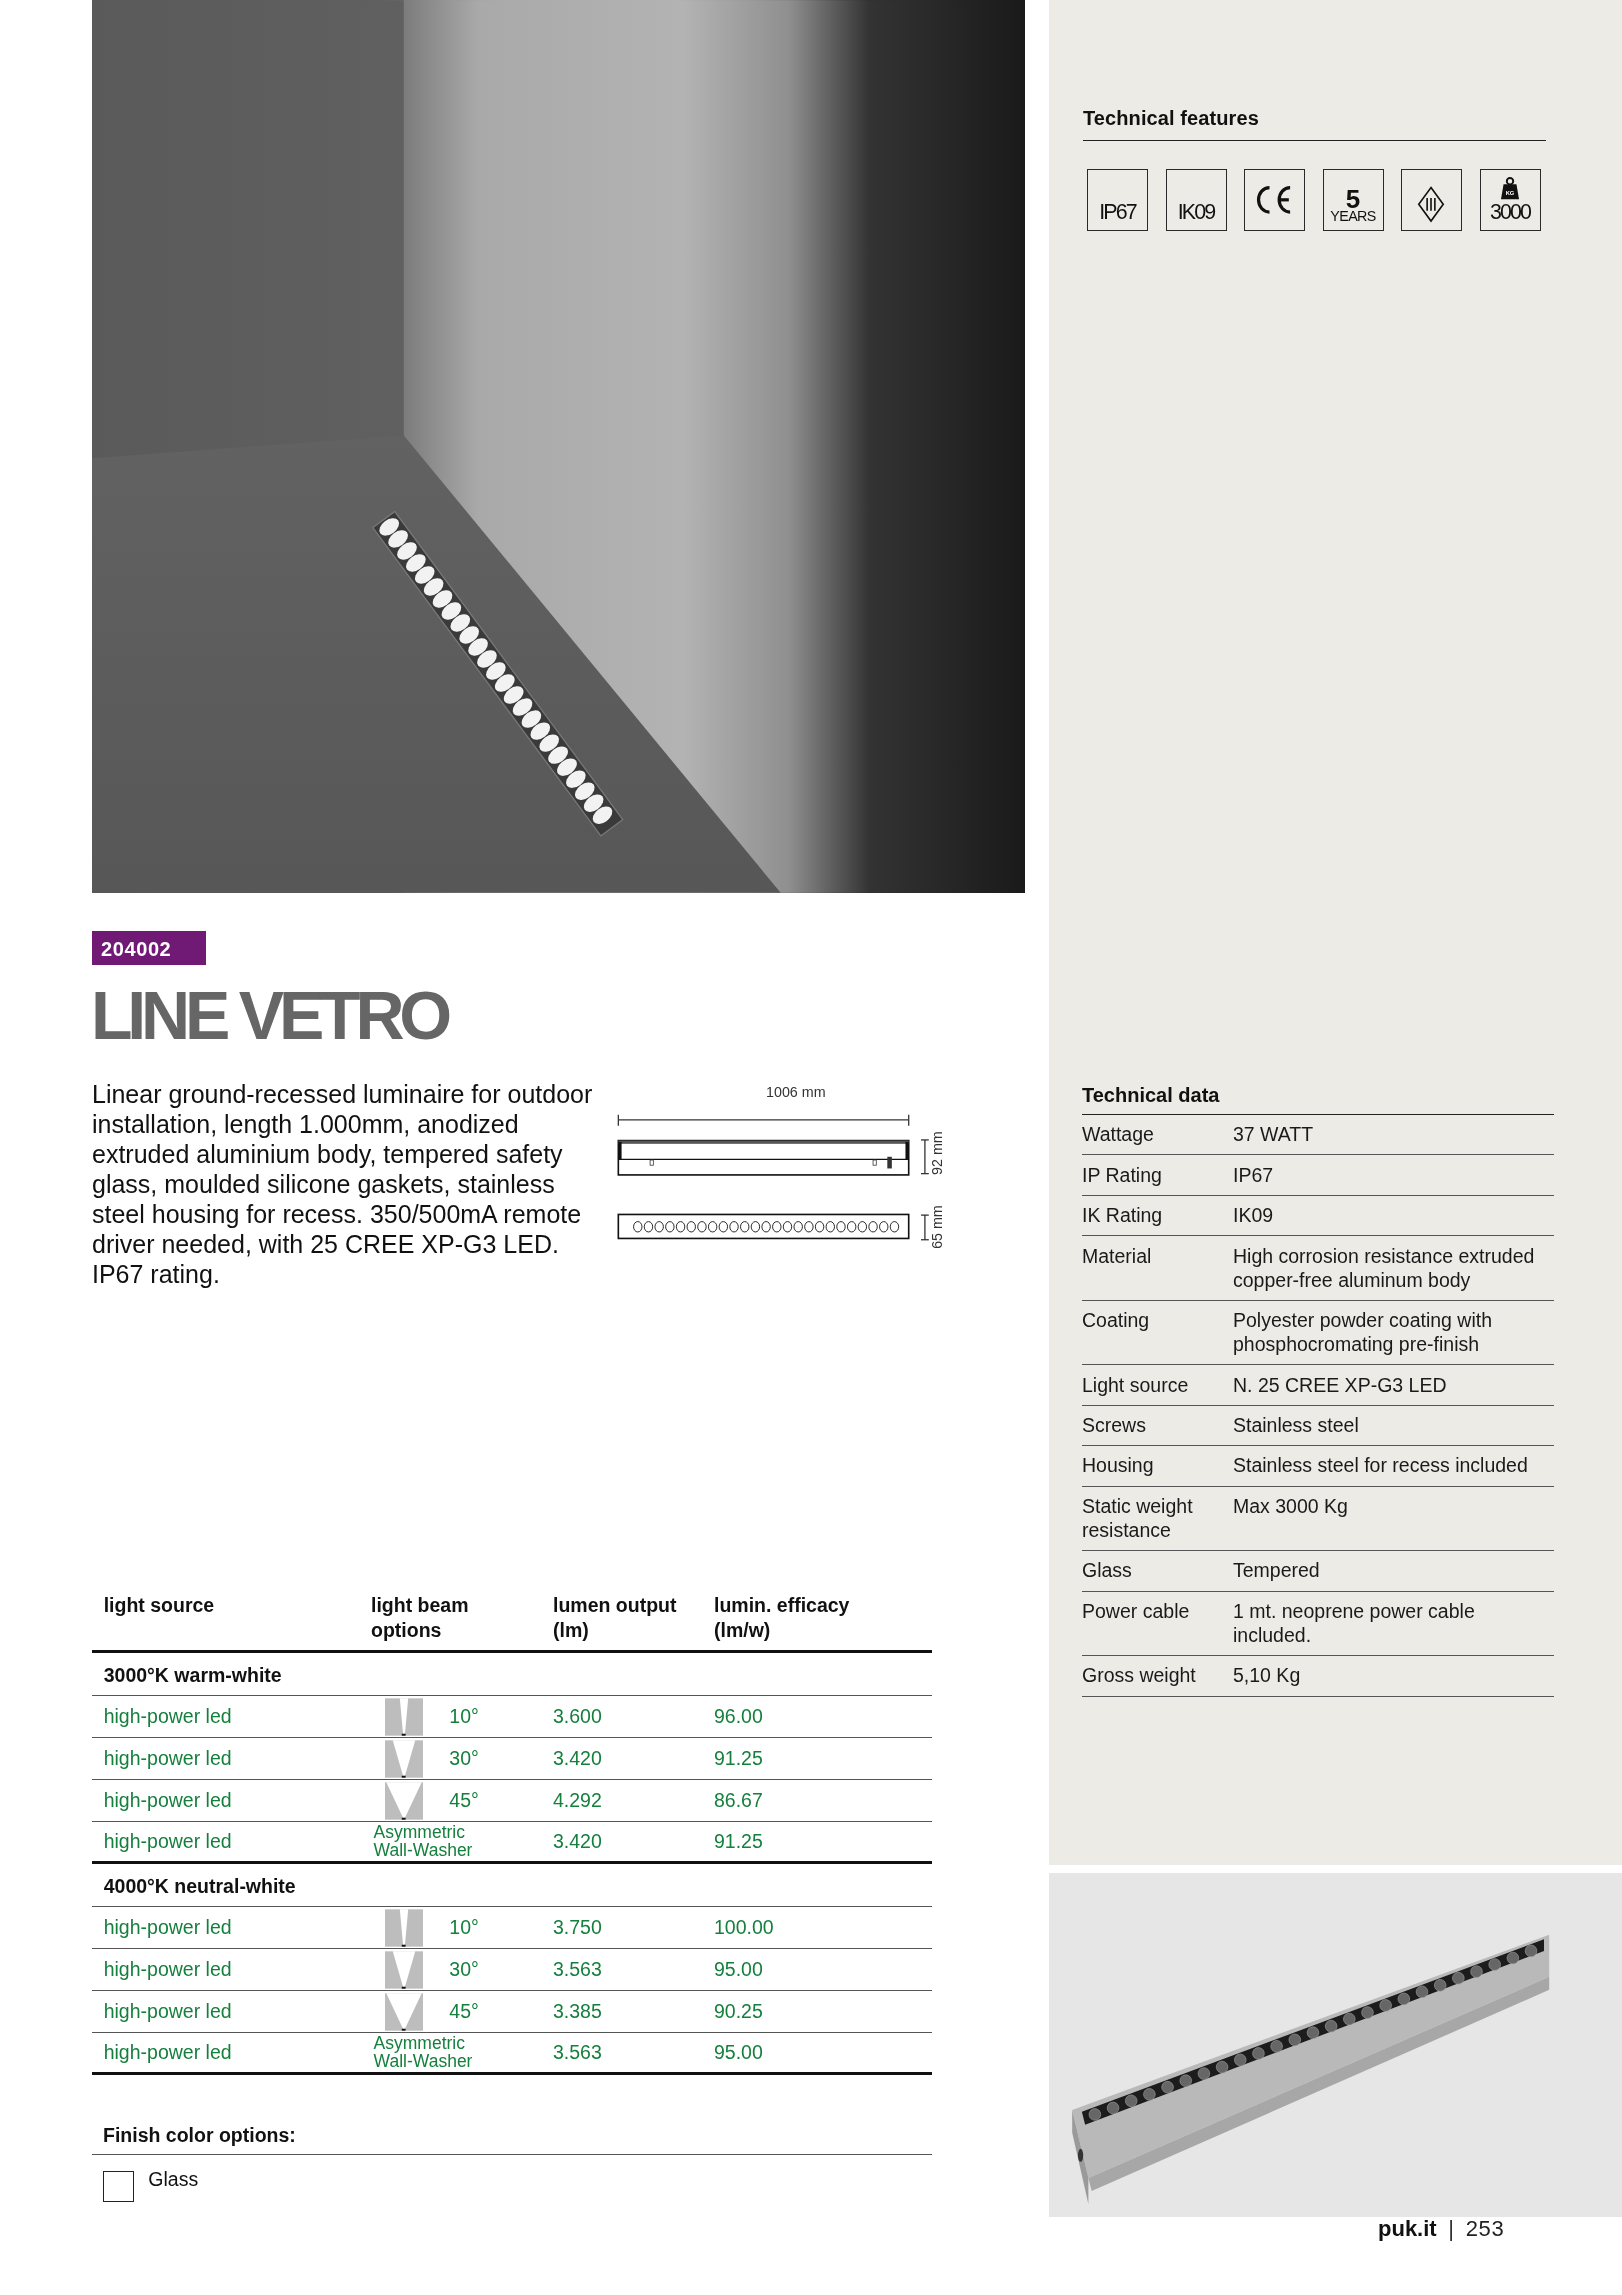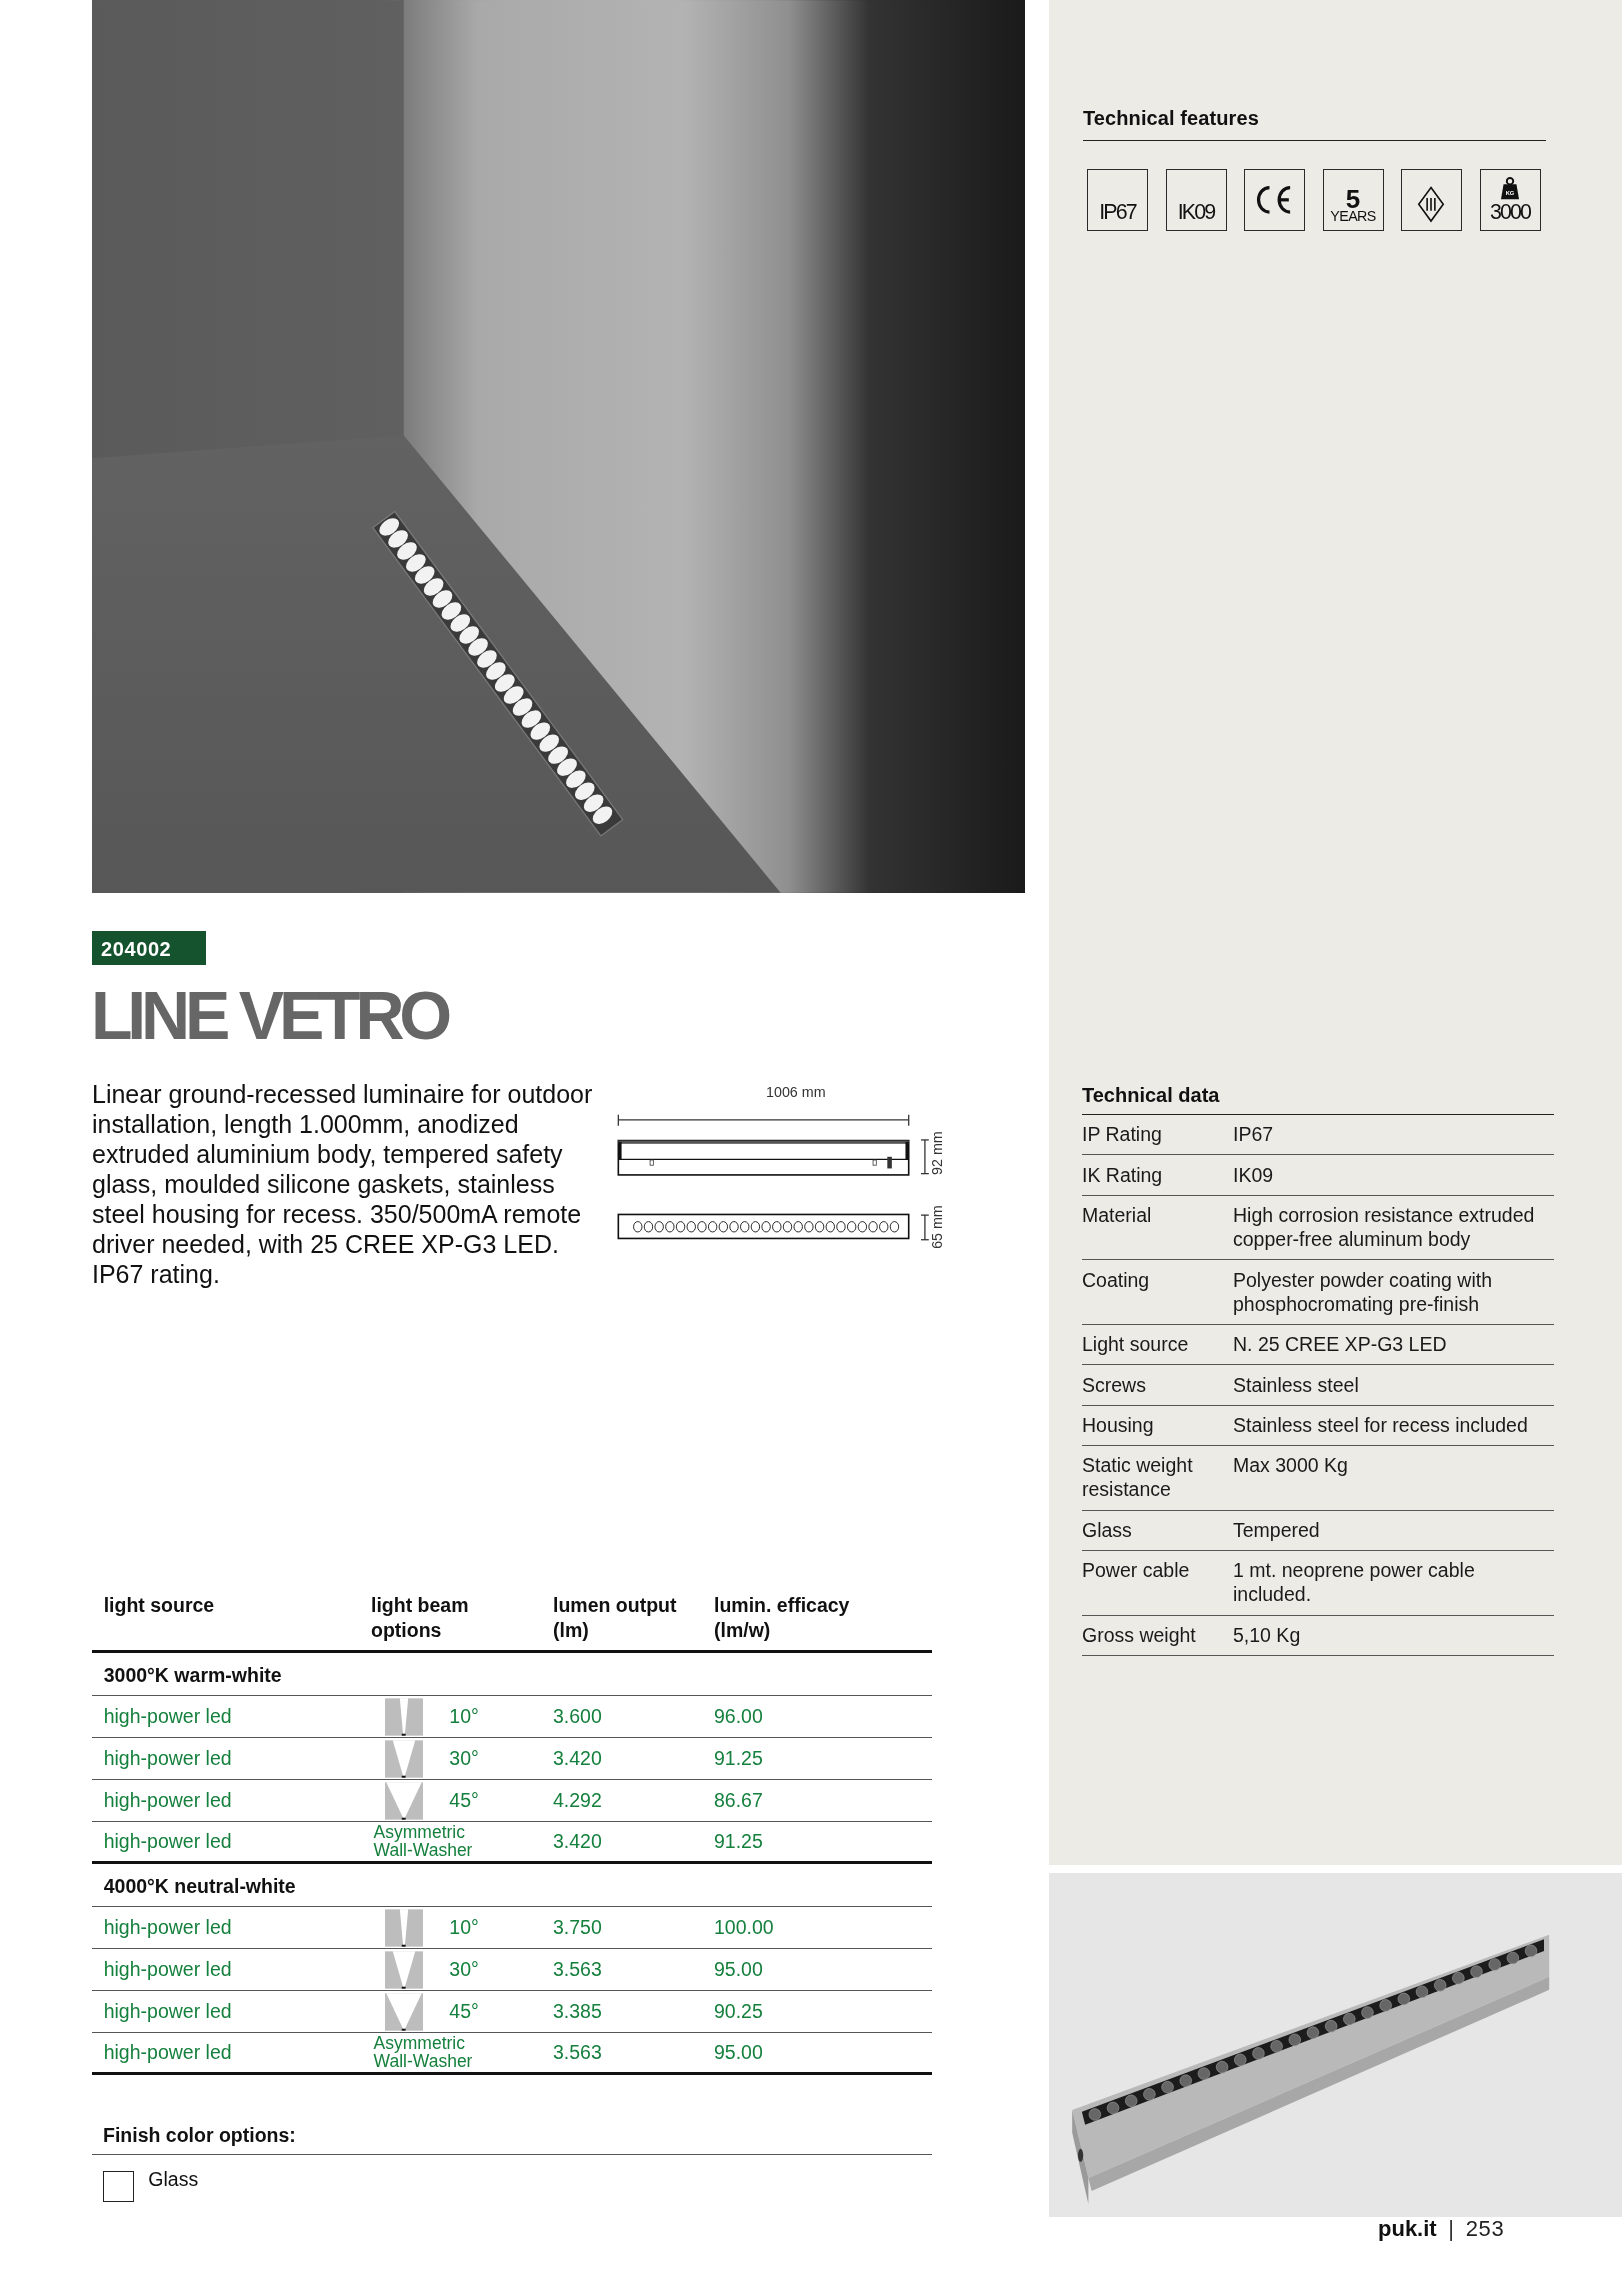--- a/index.html
+++ b/index.html
@@ -26,21 +26,21 @@
   .td-table { position: absolute; left: 1082px; top: 1114px; width: 472px; }
   .td-row { display: flex; border-top: 1.3px solid #555; padding: 7.1px 0 8.4px 0; font-size: 19.5px; line-height: 24px; color: #1a1a1a; }
   .td-row:first-child { border-top: 1.3px solid #222; }
   .td-row:last-child { border-bottom: 1.3px solid #555; }
   .td-key { width: 151px; flex-shrink: 0; }
   .td-val { flex: 1; }
 
   .prod-img { position: absolute; left: 1049px; top: 1873px; width: 574px; height: 344px; background: #e6e6e6; overflow: hidden; }
 
   
-  .code-badge { position: absolute; left: 92px; top: 931px; width: 114px; height: 34px; background: #14532d; color: #fff; font-weight: 700; font-size: 20px; padding: 6.5px 0 0 9px; letter-spacing: 0.6px; }
+  .code-badge { position: absolute; left: 92px; top: 931px; width: 114px; height: 34px; background: #701a75; color: #fff; font-weight: 700; font-size: 20px; padding: 6.5px 0 0 9px; letter-spacing: 0.6px; }
   .title { position: absolute; left: 91px; top: 981px; font-weight: 700; font-size: 68px; color: #666; letter-spacing: -5.2px; line-height: 1; }
   .desc { position: absolute; left: 92px; top: 1079px; width: 507px; font-size: 25px; line-height: 30px; color: #111; }
 
   .drawing { position: absolute; left: 608px; top: 1079px; width: 429px; height: 175px; }
   .dim-label { position: absolute; font-size: 14.3px; color: #333; }
   .dim-top { left: 158px; top: 5.2px; }
 
   
   .lt { position: absolute; left: 92px; top: 1586px; width: 840px; }
   .lt-head { display: flex; font-weight: 700; font-size: 19.5px; line-height: 25px; padding: 6.5px 0 7.8px 0; border-bottom: 3.2px solid #111; }
@@ -163,20 +163,24 @@
       <polygon points="35,22 55,22 59,45 31,45" fill="#111"></polygon>
       <text x="45" y="39" font-size="9" fill="#fff" text-anchor="middle" font-family="Liberation Sans, sans-serif" font-weight="700">KG</text>
     </svg>
     <span class="btxt">3000</span>
   </div>
 </div>
 
 <div class="td-title">Technical data</div>
 <div class="td-table">
   <div class="td-row">
+      <div class="td-key">Wattage</div>
+      <div class="td-val">37 WATT</div>
+    </div>
+  <div class="td-row">
       <div class="td-key">IP Rating</div>
       <div class="td-val">IP67</div>
     </div>
   <div class="td-row">
       <div class="td-key">IK Rating</div>
       <div class="td-val">IK09</div>
     </div>
   <div class="td-row">
       <div class="td-key">Material</div>
       <div class="td-val">High corrosion resistance extruded copper-free aluminum body</div>

